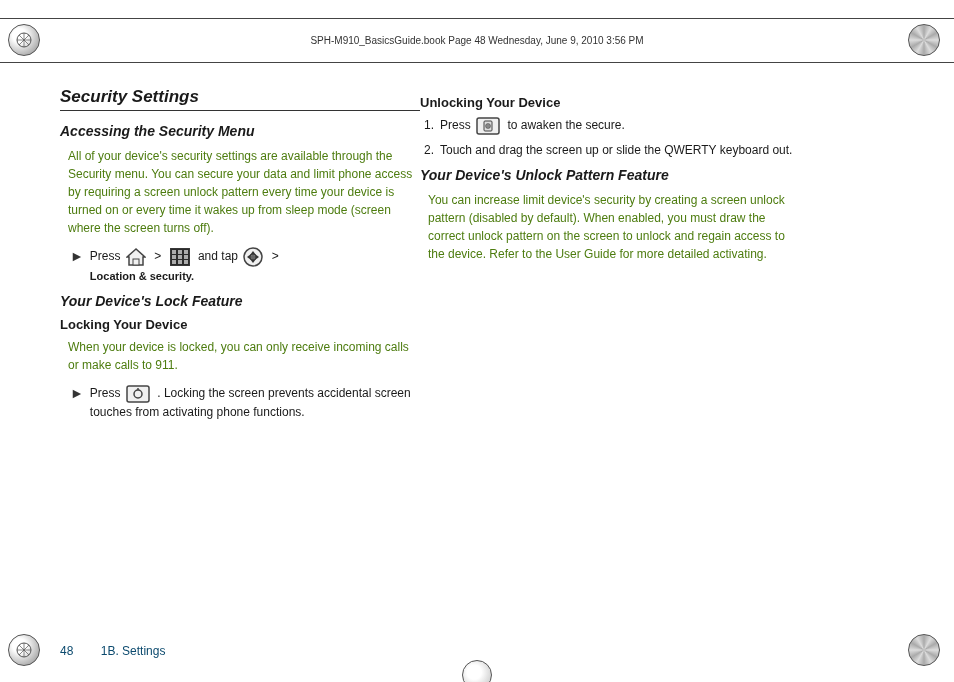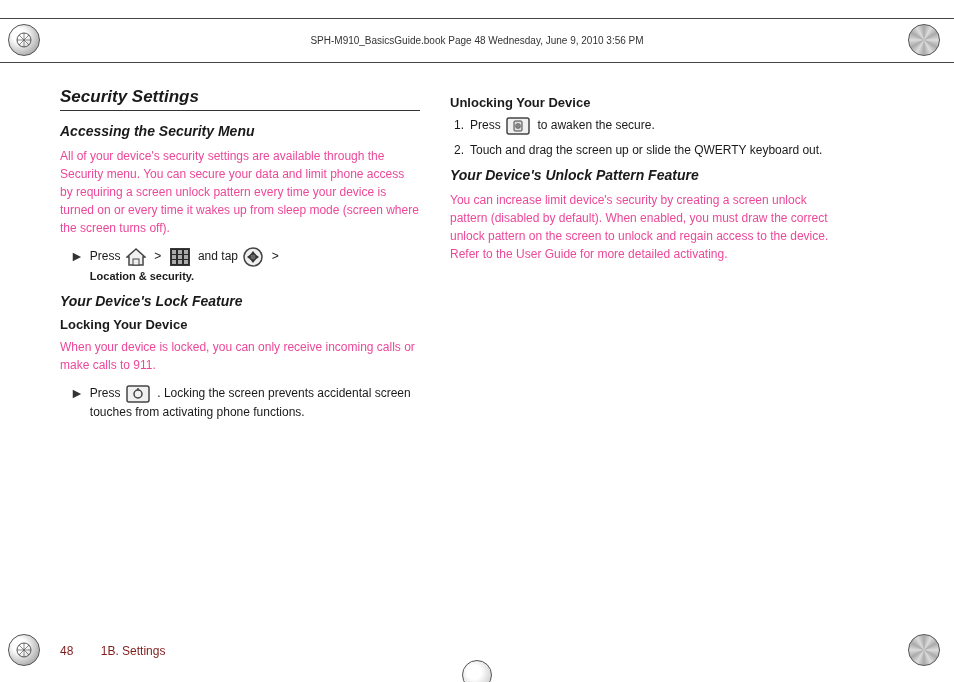--- a/index.html
+++ b/index.html
@@ -77,21 +77,20 @@
       border-radius: 50%;
       border: 1.5px solid #555;
       background: radial-gradient(circle at 40% 40%, #fff 30%, #bbb 100%);
     }
 
     
     .content-area {
       display: flex;
       flex-direction: row;
       padding: 20px 60px 20px 60px;
-      gap: 30px;
       margin-top: 4px;
     }
 
     .left-column {
       flex: 1;
       max-width: 360px;
     }
 
     .right-column {
       flex: 1;
@@ -124,22 +123,23 @@
       font-size: 13px;
       font-weight: bold;
       color: #1a1a1a;
       margin-bottom: 6px;
       margin-top: 8px;
     }
 
     .body-text {
       font-size: 12px;
       line-height: 1.5;
-      color: #ec4899;
+      color: #4d7c0f;
       margin-bottom: 10px;
+      margin-left: 8px;
     }
 
     
     .arrow-item {
       display: flex;
       align-items: flex-start;
       margin: 8px 0 8px 10px;
       gap: 6px;
     }
 
@@ -184,21 +184,21 @@
       vertical-align: middle;
       margin: 0 2px;
     }
 
     
     .footer {
       position: absolute;
       bottom: 42px;
       left: 60px;
       font-size: 12px;
-      color: #7f1d1d;
+      color: #0c4a6e;
     }
 
     .footer-page {
       font-weight: normal;
     }
 
     
     .italic-text {
     }
 

